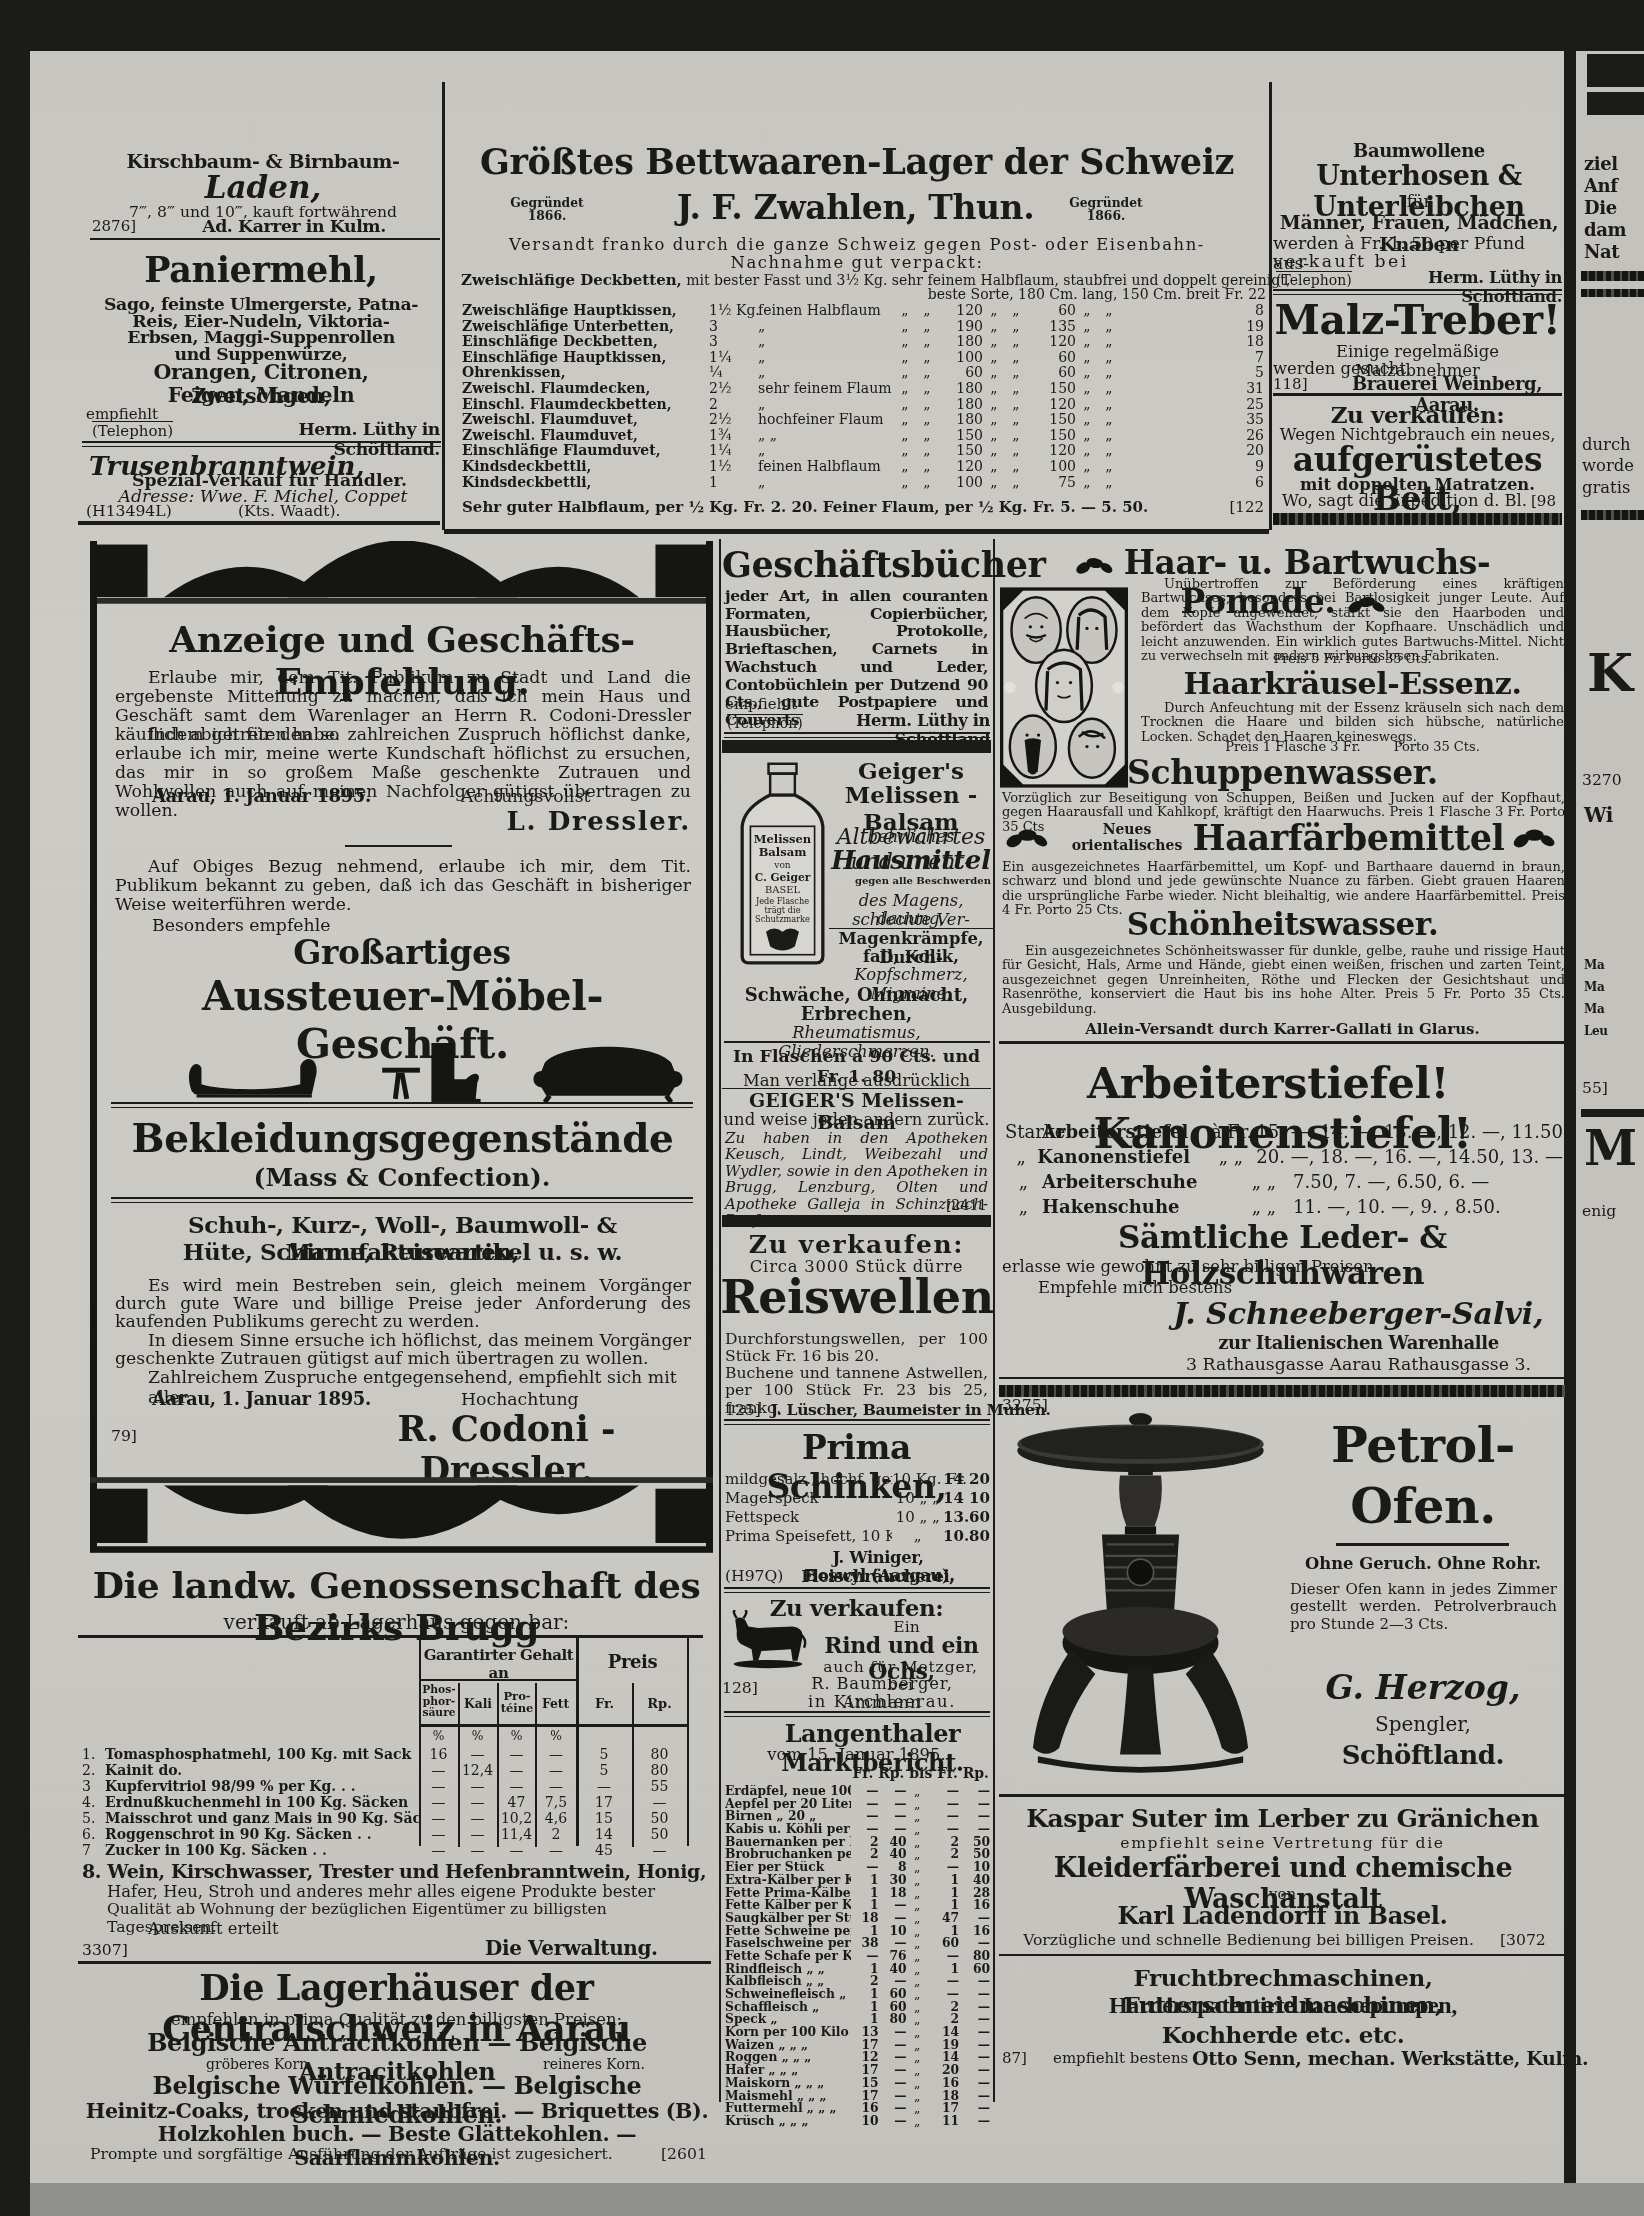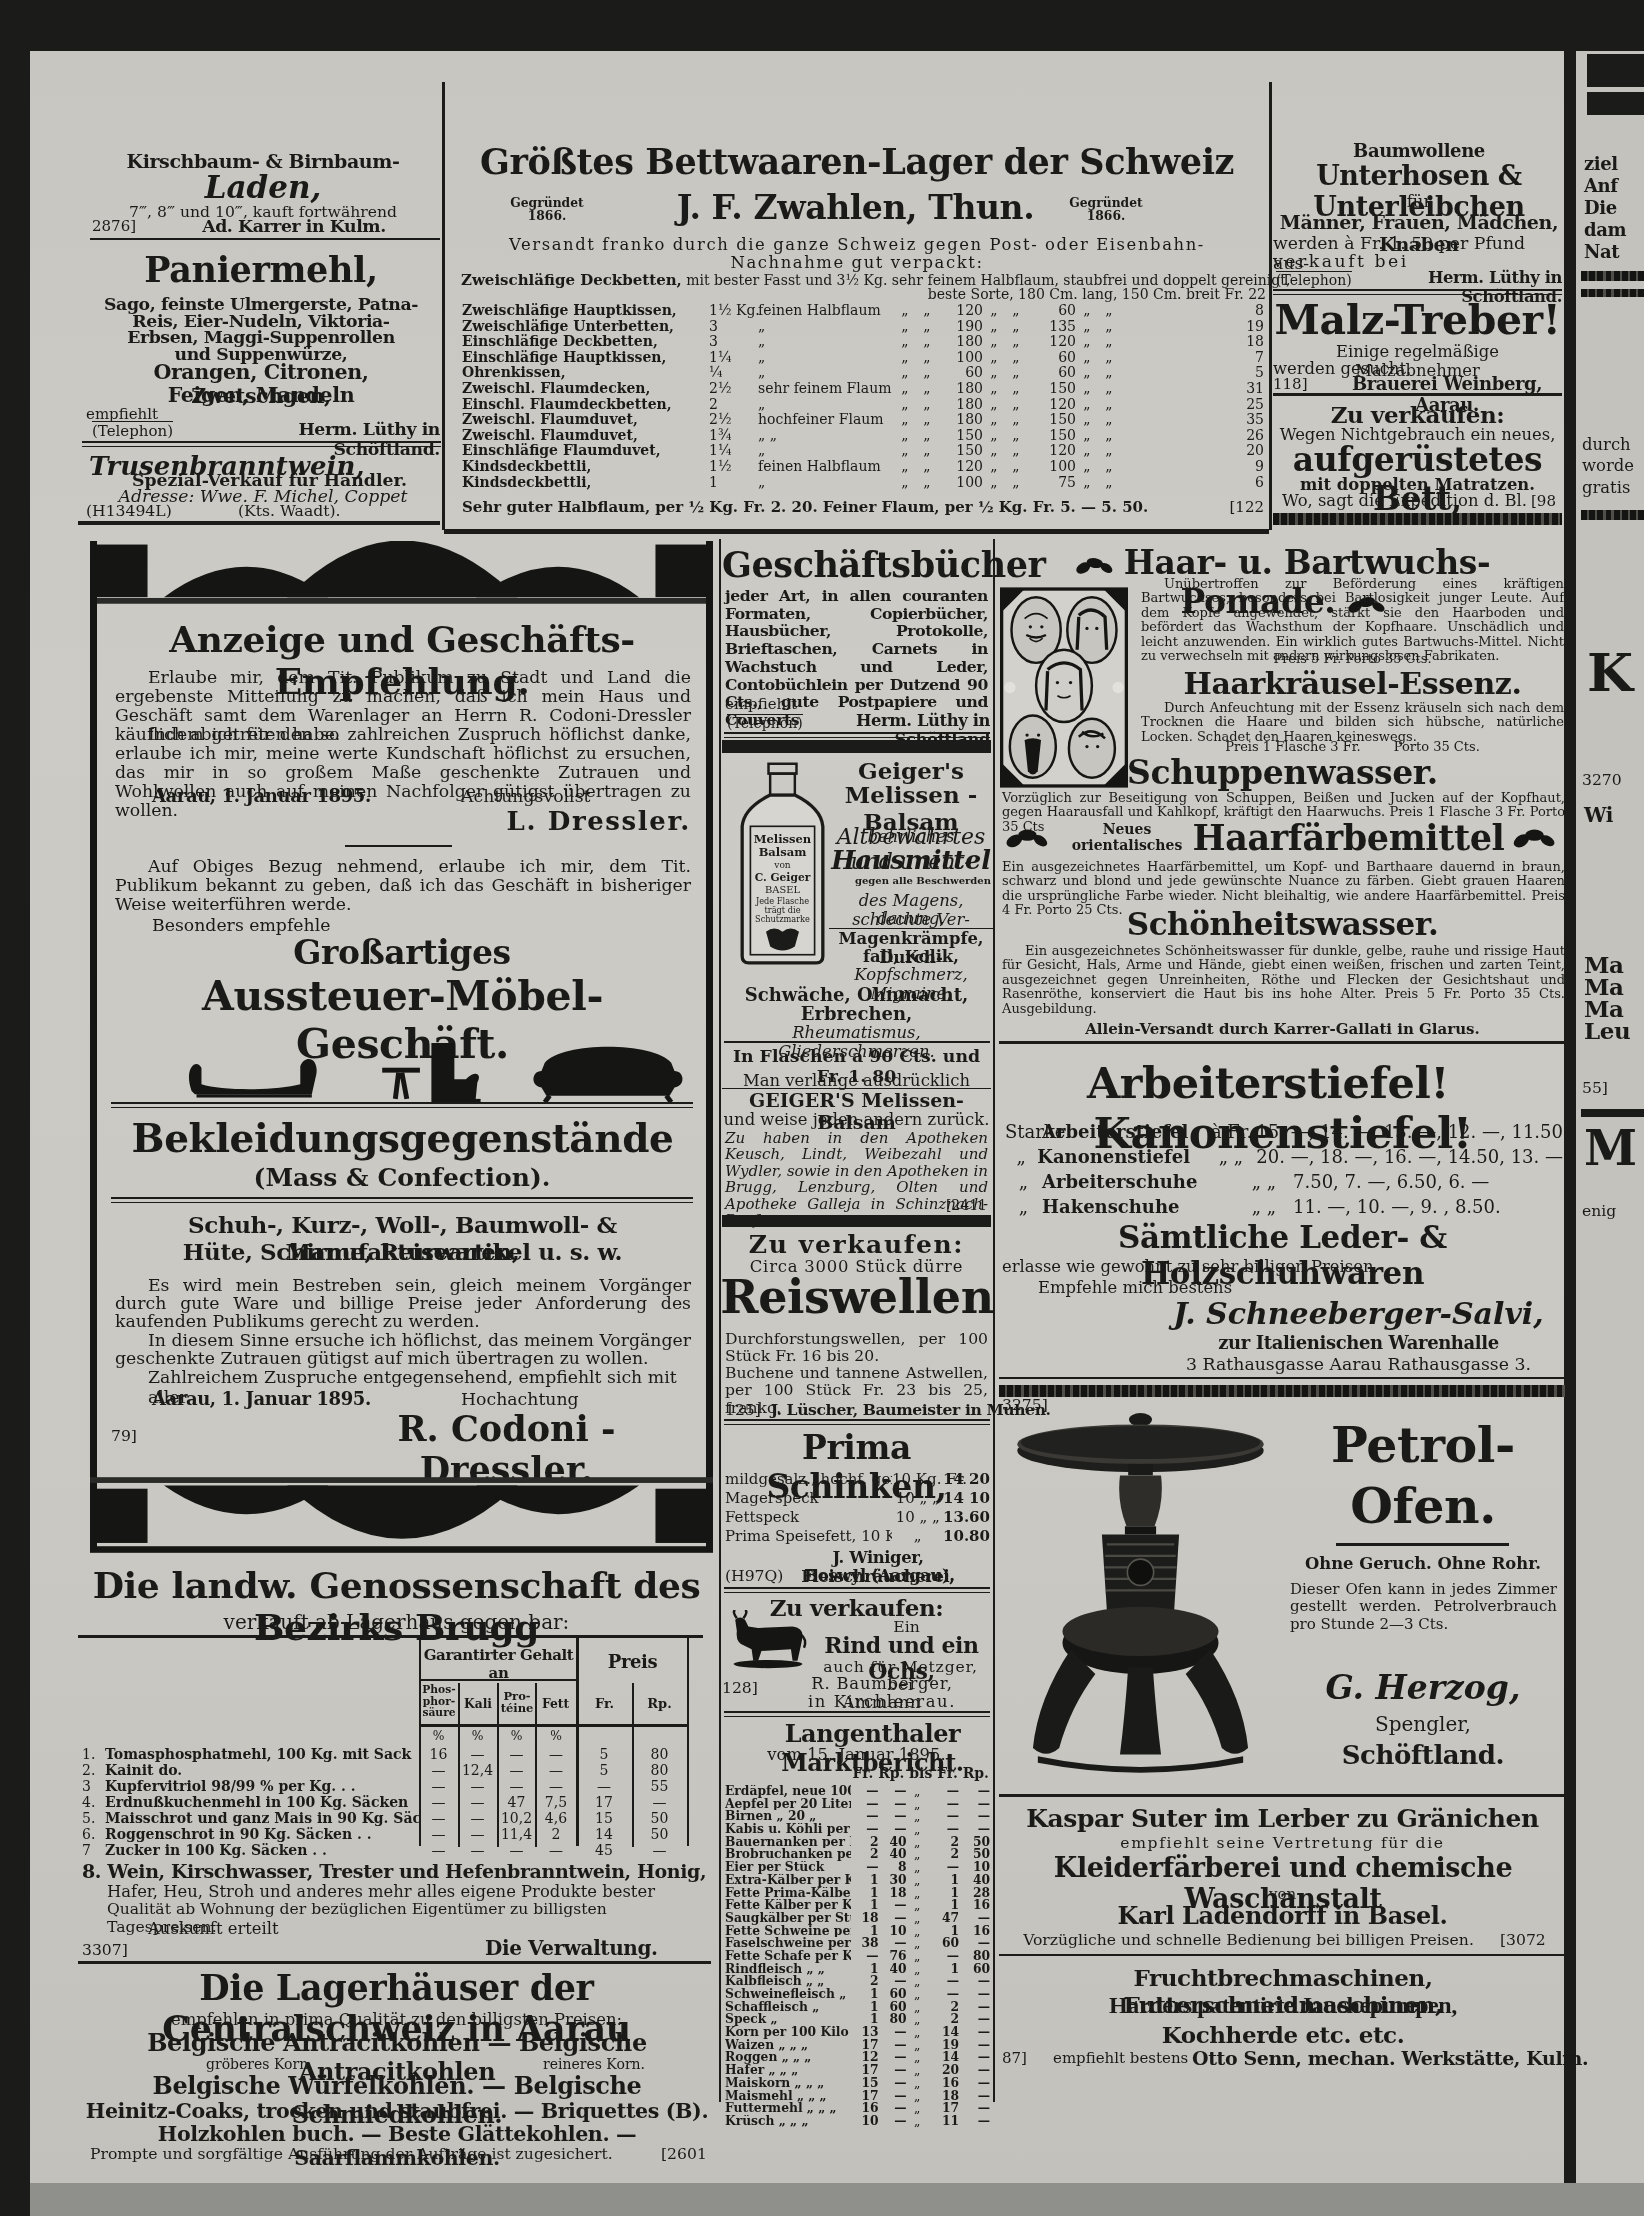--- a/index.html
+++ b/index.html
@@ -1049,21 +1049,21 @@
   <div class="tex" style="left:1581px;top:289px;width:64px;height:8.2px;"></div>
   <div class="a" style="left:1582px;top:434px;font-size:16.4px;line-height:21.4px;">
     <div>durch</div>
     <div>worde</div>
     <div>gratis</div>
   </div>
   <div class="tex" style="left:1581px;top:510px;width:64px;height:10px;"></div>
   <div class="a frak" style="left:1587px;top:641px;font-size:53px;">K</div>
   <div class="a" style="left:1582px;top:771px;font-size:15.6px;">3270</div>
   <div class="a frak" style="left:1584px;top:803px;font-size:20px;">Wi</div>
-  <div class="a frak" style="left:1584px;top:954px;font-size:23px;line-height:22px;">
+  <div class="a frak" style="left:1584px;top:954px;font-size:12px;line-height:22px;">
     <div>Ma</div>
     <div>Ma</div>
     <div>Ma</div>
     <div>Leu</div>
   </div>
   <div class="a" style="left:1582px;top:1079px;font-size:15.6px;">55]</div>
   <div class="rule" style="left:1581px;top:1109px;width:64px;height:8.2px;"></div>
   <div class="a frak" style="left:1584px;top:1120px;font-size:48px;">M</div>
   <div class="a" style="left:1582px;top:1202px;font-size:15.6px;">enig</div>
 

